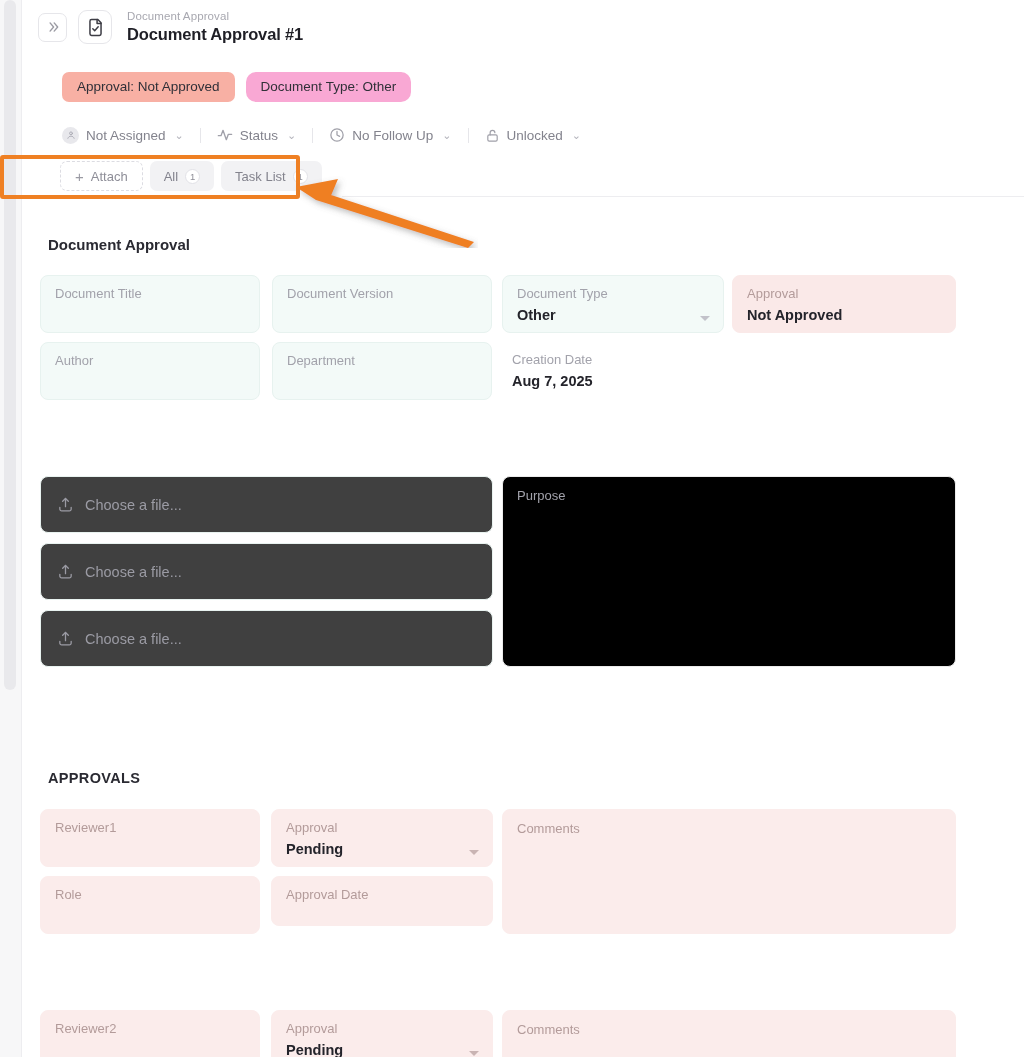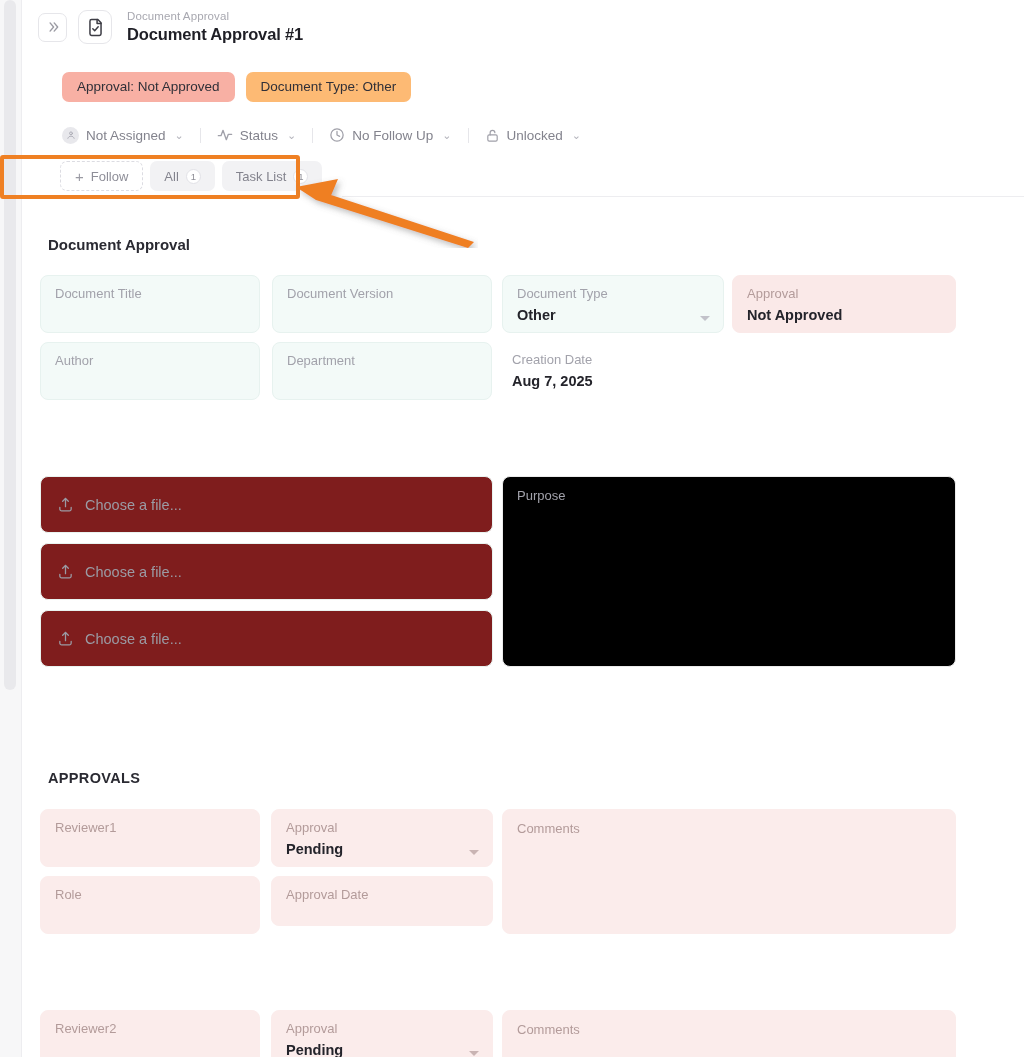--- a/index.html
+++ b/index.html
@@ -110,21 +110,21 @@
     gap: 11px;
   }
   .chip {
     padding: 7px 15px 8px 15px;
     border-radius: 7px;
     font-size: 13.5px;
     color: #303038;
     white-space: nowrap;
   }
   .chip-red  { background: #f8b0a4; }
-  .chip-blue { background: #fdba74; }
+  .chip-blue { background: #f9a8d4; border-radius: 10px; }
 
   
   .meta {
     position: absolute;
     left: 38px; top: 124px;
     display: flex;
     align-items: center;
     height: 22px;
     font-size: 13.5px;
     color: #8d8d96;
@@ -293,21 +293,21 @@
     border-right: 5px solid transparent;
     border-top: 5px solid #c2c2ca;
   }
   .f-caret-pink { border-top-color: #c9b4b3; }
 
   
   .filerow {
     position: absolute;
     box-sizing: border-box;
     border-radius: 8px;
-    background: #7f1d1d;
+    background: #404040;
     border: 1px solid #e9f3f0;
     display: flex;
     align-items: center;
     gap: 11px;
     padding: 0 16px;
   }
   .filerow-text {
     font-size: 14.5px;
     color: #9b9ba4;
   }
@@ -407,21 +407,21 @@
             </svg>
           </span>
           <span class="meta-label">Unlocked</span>
           <span class="caret">⌄</span>
         </div>
       </div>
 
       <div class="tabs">
         <div class="tab tab-attach">
           <span class="plus-glyph">+</span>
-          <span>Follow</span>
+          <span>Attach</span>
         </div>
         <div class="tab tab-plain">
           <span>All</span>
           <span class="tab-badge">1</span>
         </div>
         <div class="tab tab-plain">
           <span>Task List</span>
           <span class="tab-badge">1</span>
         </div>
       </div>

